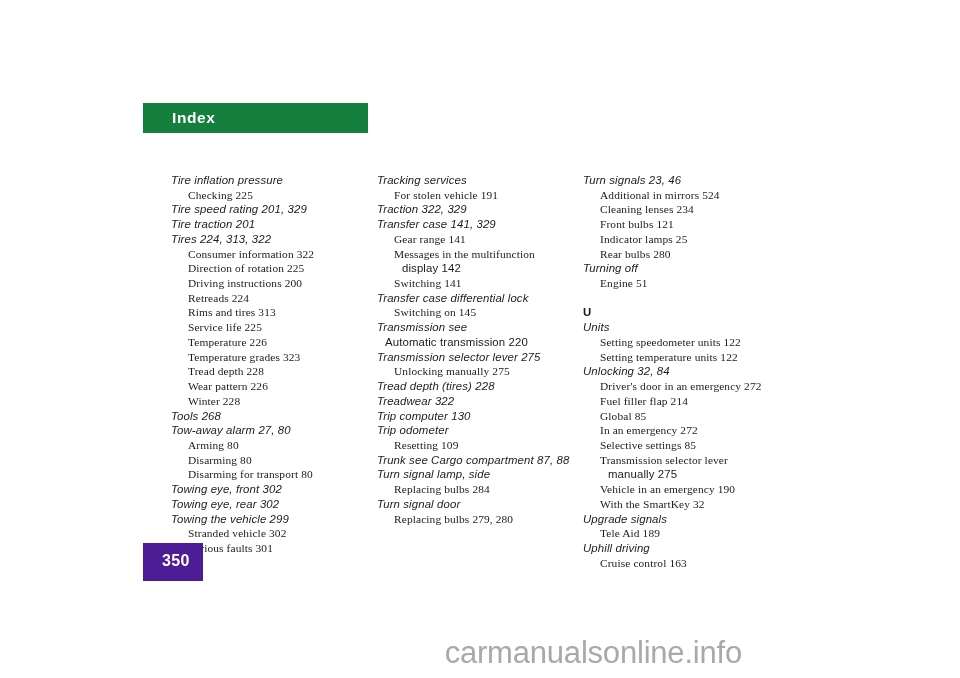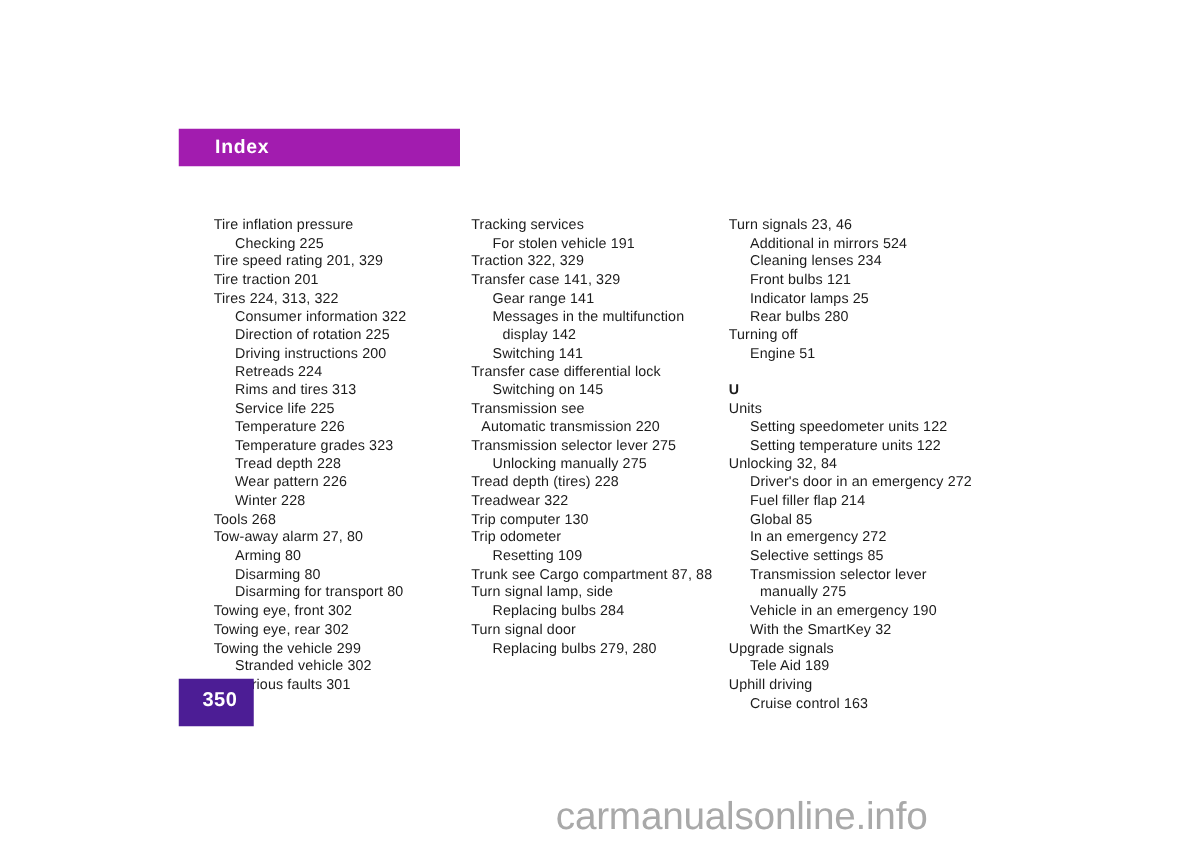--- a/index.html
+++ b/index.html
@@ -22,21 +22,21 @@
     height: 678px;
   }
 
   
   .header-bar {
     position: absolute;
     left: 143px;
     top: 103px;
     width: 225px;
     height: 30px;
-    background: #a21caf;
+    background: #15803d;
   }
   .header-bar .header-title {
     position: absolute;
     left: 29px;
     top: 7px;
     color: #ffffff;
     font-size: 15.5px;
     font-weight: bold;
     letter-spacing: 0.6px;
     line-height: 16px;
@@ -78,22 +78,22 @@
   #col2 { left: 377px; }
   #col3 { left: 583px; }
 
   .entry {
     font-size: 11.4px;
     line-height: 14.72px;
     color: #1b1b1b;
     white-space: nowrap;
     letter-spacing: 0.01em;
   }
-  .lvl0 { padding-left: 0px; }
-  .lvl1 { padding-left: 17px; }
+  .lvl0 { padding-left: 0px; font-style: italic; }
+  .lvl1 { padding-left: 17px; font-family: Liberation Serif, serif; }
   .lvl2 { padding-left: 25px; }
   .lvl-see { padding-left: 8px; }
 
   .entry.section-letter {
     font-weight: bold;
     font-size: 11.4px;
     padding-left: 0px;
   }
   .spacer {
     height: 14.72px;

